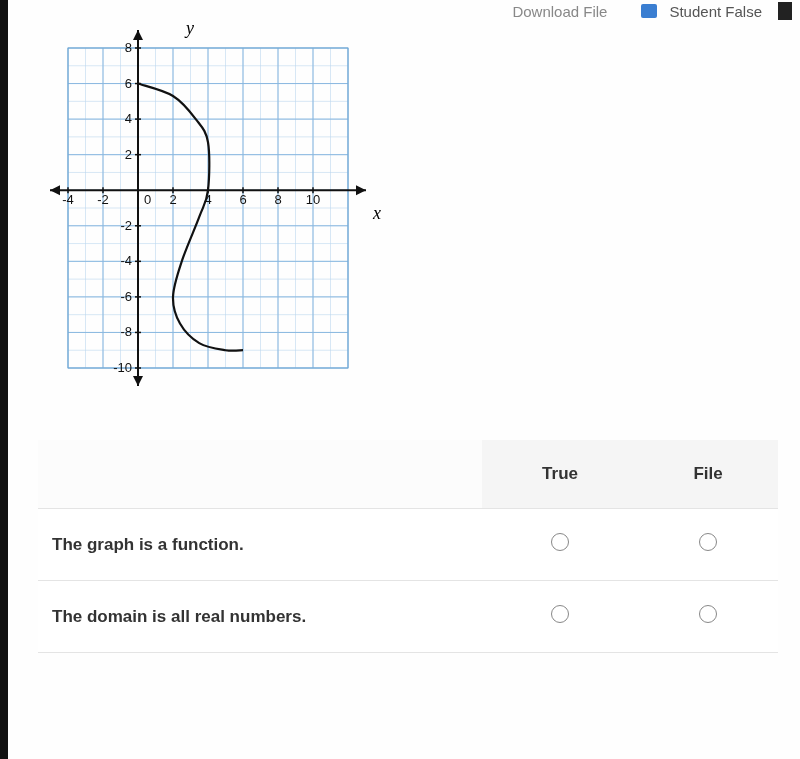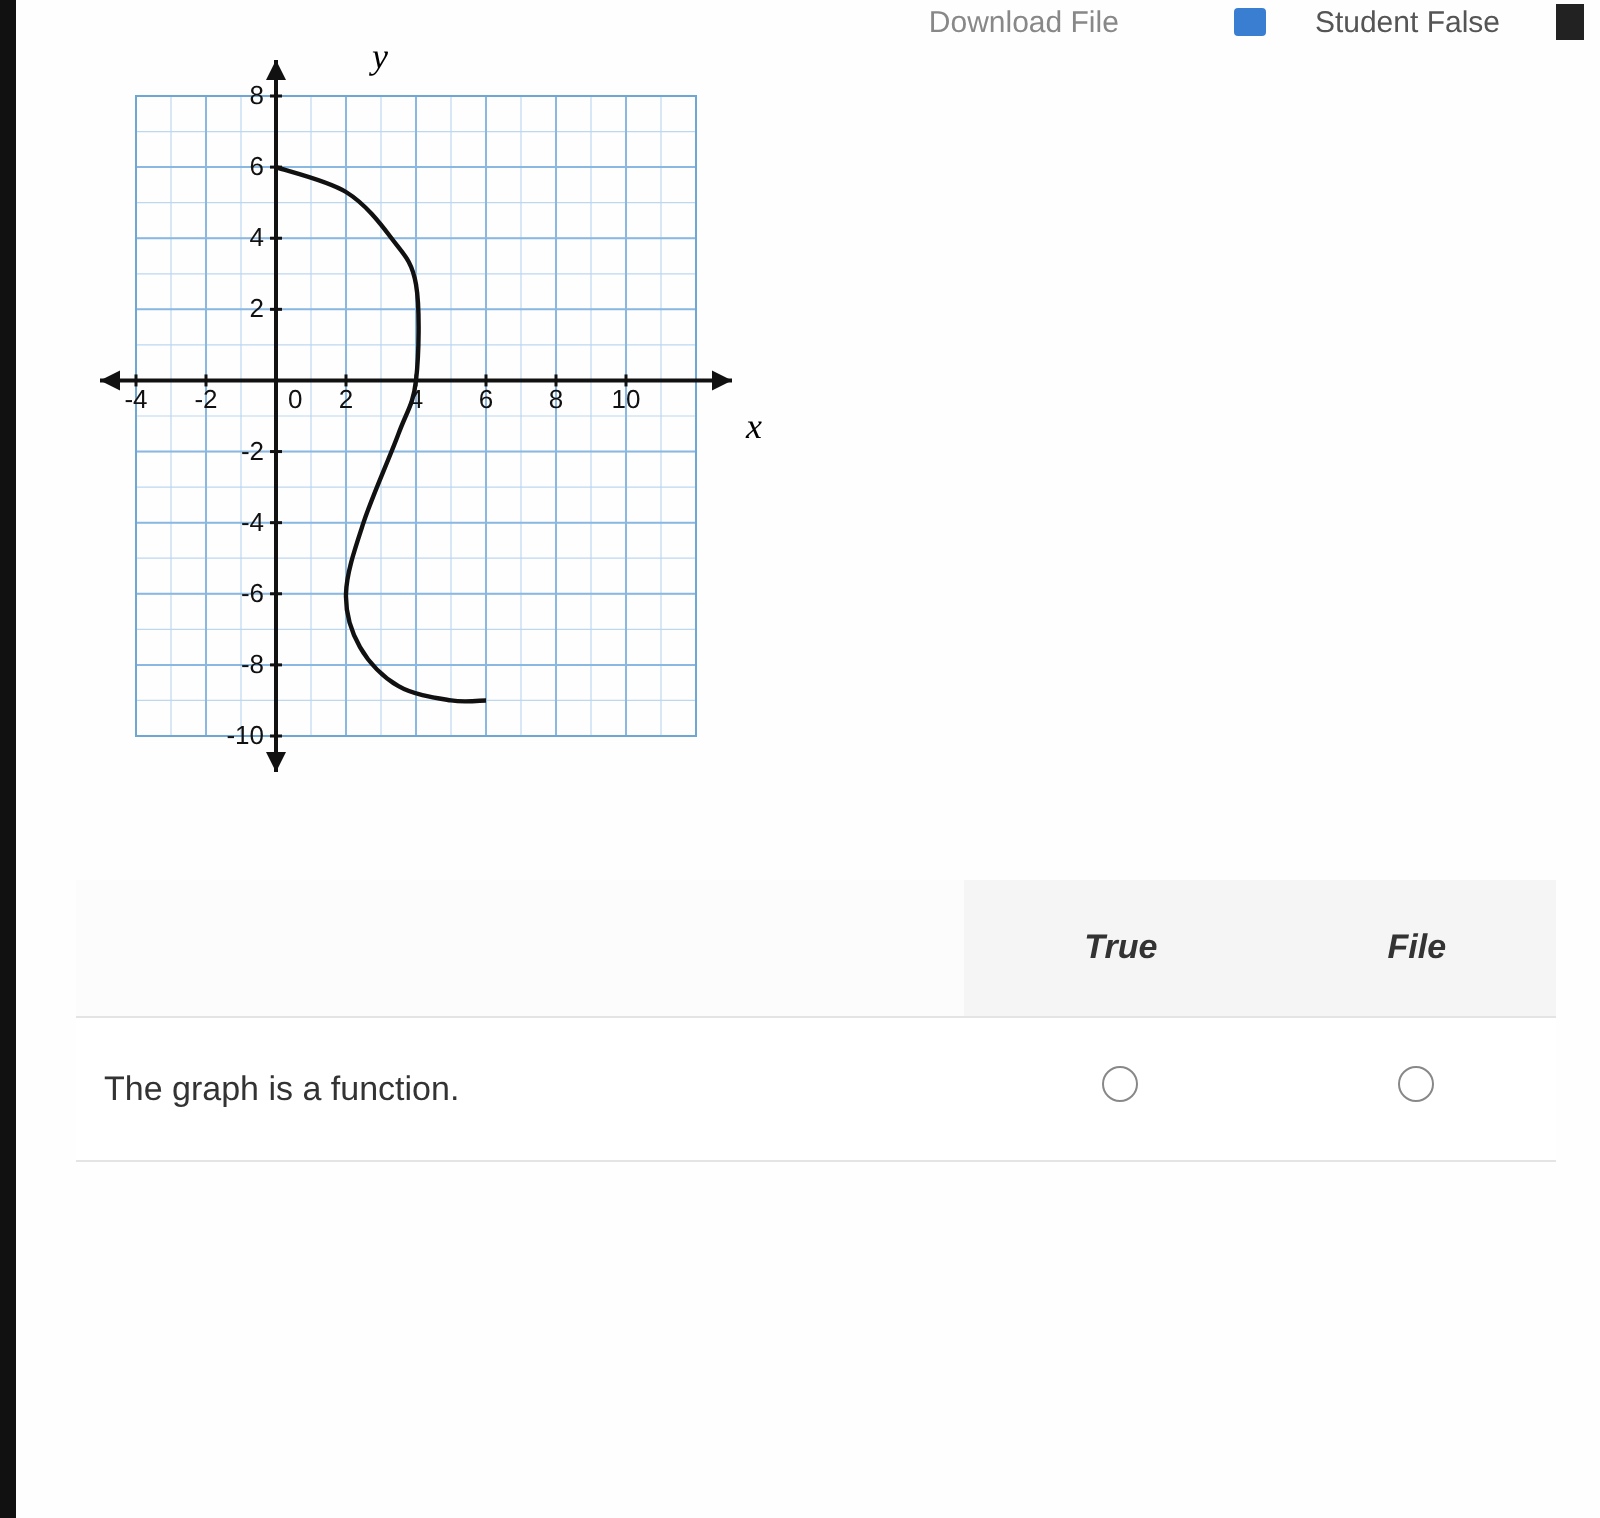--- a/index.html
+++ b/index.html
@@ -16,21 +16,21 @@
       top: 0; left: 0; right: 0; bottom: 0;
       background: #fefefe;
       border-left: 8px solid #111;
     }
     .top-bar {
       position: absolute;
       top: 0;
       right: 0;
       display: flex;
       align-items: center;
-      gap: 20px;
+      gap: 8px;
       padding: 2px 8px;
       font-size: 15px;
       color: #555;
       margin-left: 38px;
     }
     .top-bar .partial { color: #888; font-size: 15px;}
     .top-bar .icon-box {
       display: inline-block;
       width: 16px; height: 14px;
       background: #3a7ed1;
@@ -59,23 +59,23 @@
       width: 740px;
       border-collapse: collapse;
       background: #fff;
       color: #333;
     }
     .question-table th, .question-table td {
       padding: 24px 14px;
       text-align: left;
       font-size: 17px;
       border-bottom: 1px solid #e4e4e4;
-      font-weight: normal;
-    }
-    .question-table th { background: #f5f5f5; font-weight: 600; text-align: center; font-style: italic; }
+      font-weight: bold;
+    }
+    .question-table th { background: #f5f5f5; font-weight: 600; text-align: center; }
     .question-table thead th:first-child { background: #fcfcfc; }
     .question-table td.center { text-align: center; }
     .radio {
       display: inline-block;
       width: 18px; height: 18px;
       border: 1.5px solid #888;
       border-radius: 50%;
       background: #fff;
     }
     .axis-label-y { position:absolute; top:0; left:148px; font-style:italic; font-family: 'Times New Roman', serif; font-size:18px;}
@@ -204,16 +204,21 @@
         <th>True</th>
         <th>File</th>
       </tr>
     </thead>
     <tbody id="qtbody">
         <tr>
           <td>The graph is a function.</td>
           <td class="center"><span class="radio"></span></td>
           <td class="center"><span class="radio"></span></td>
         </tr>
+        <tr>
+          <td>The domain is all real numbers.</td>
+          <td class="center"><span class="radio"></span></td>
+          <td class="center"><span class="radio"></span></td>
+        </tr>
       </tbody>
   </table>
 
 </div>
 
 </body></html>

